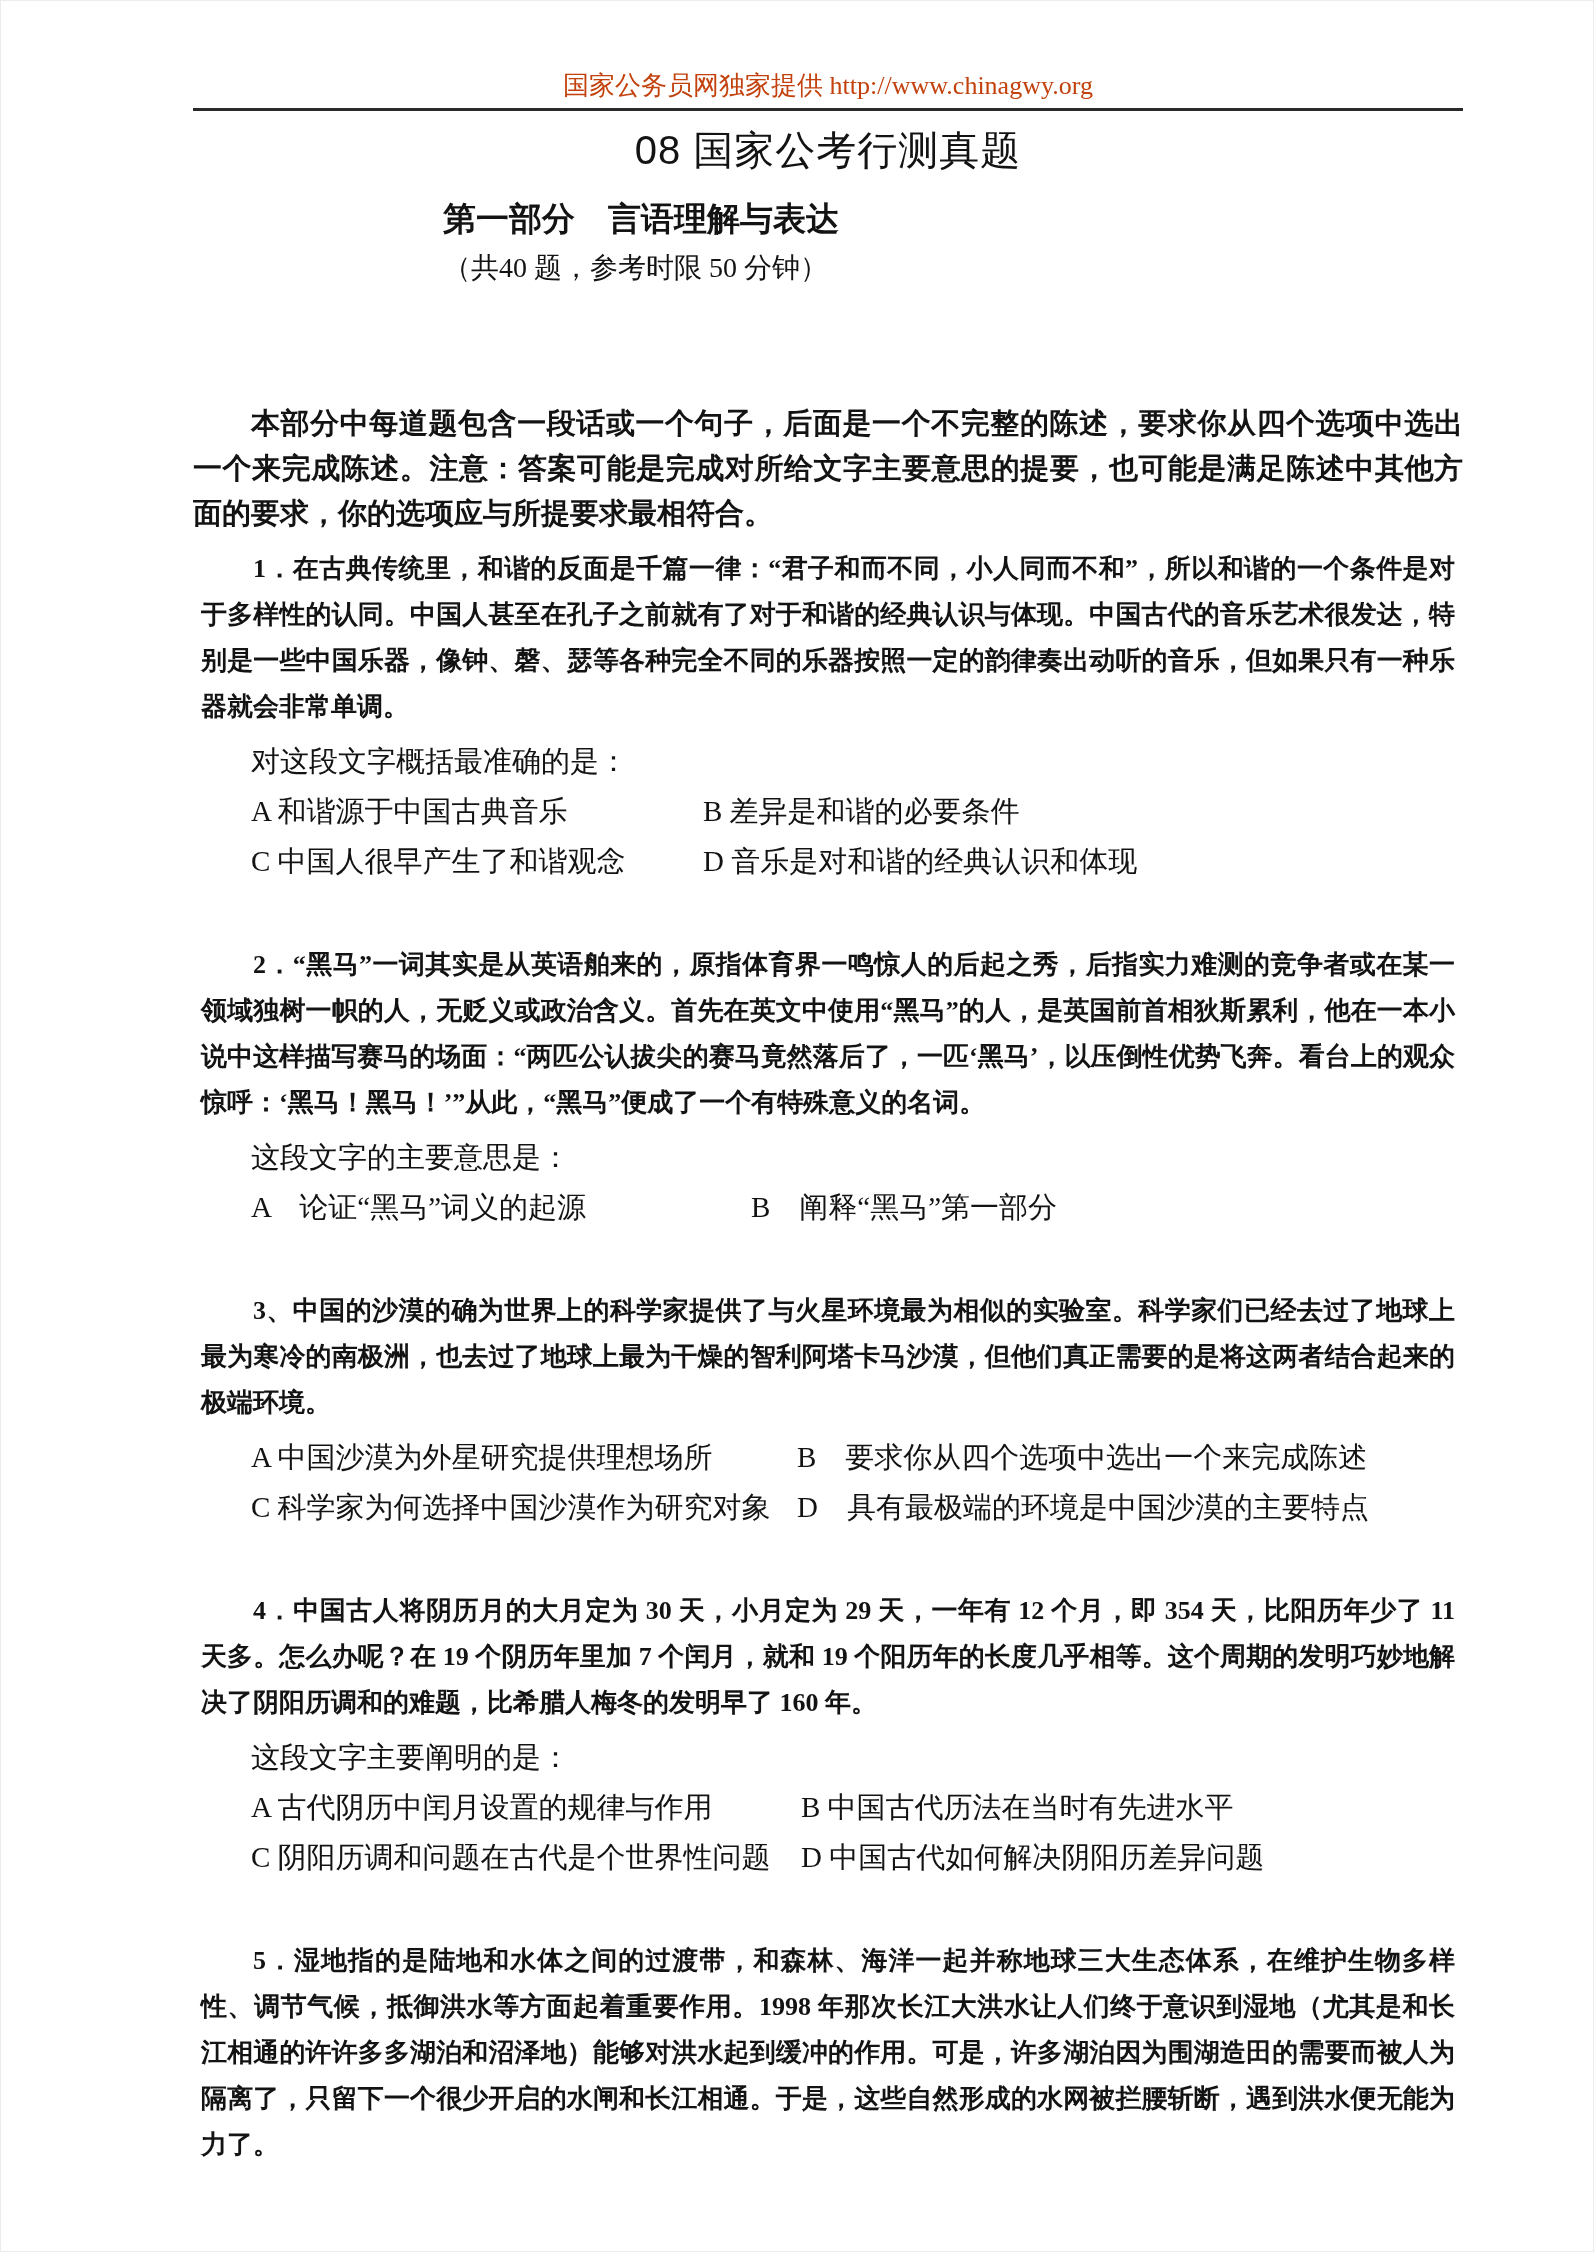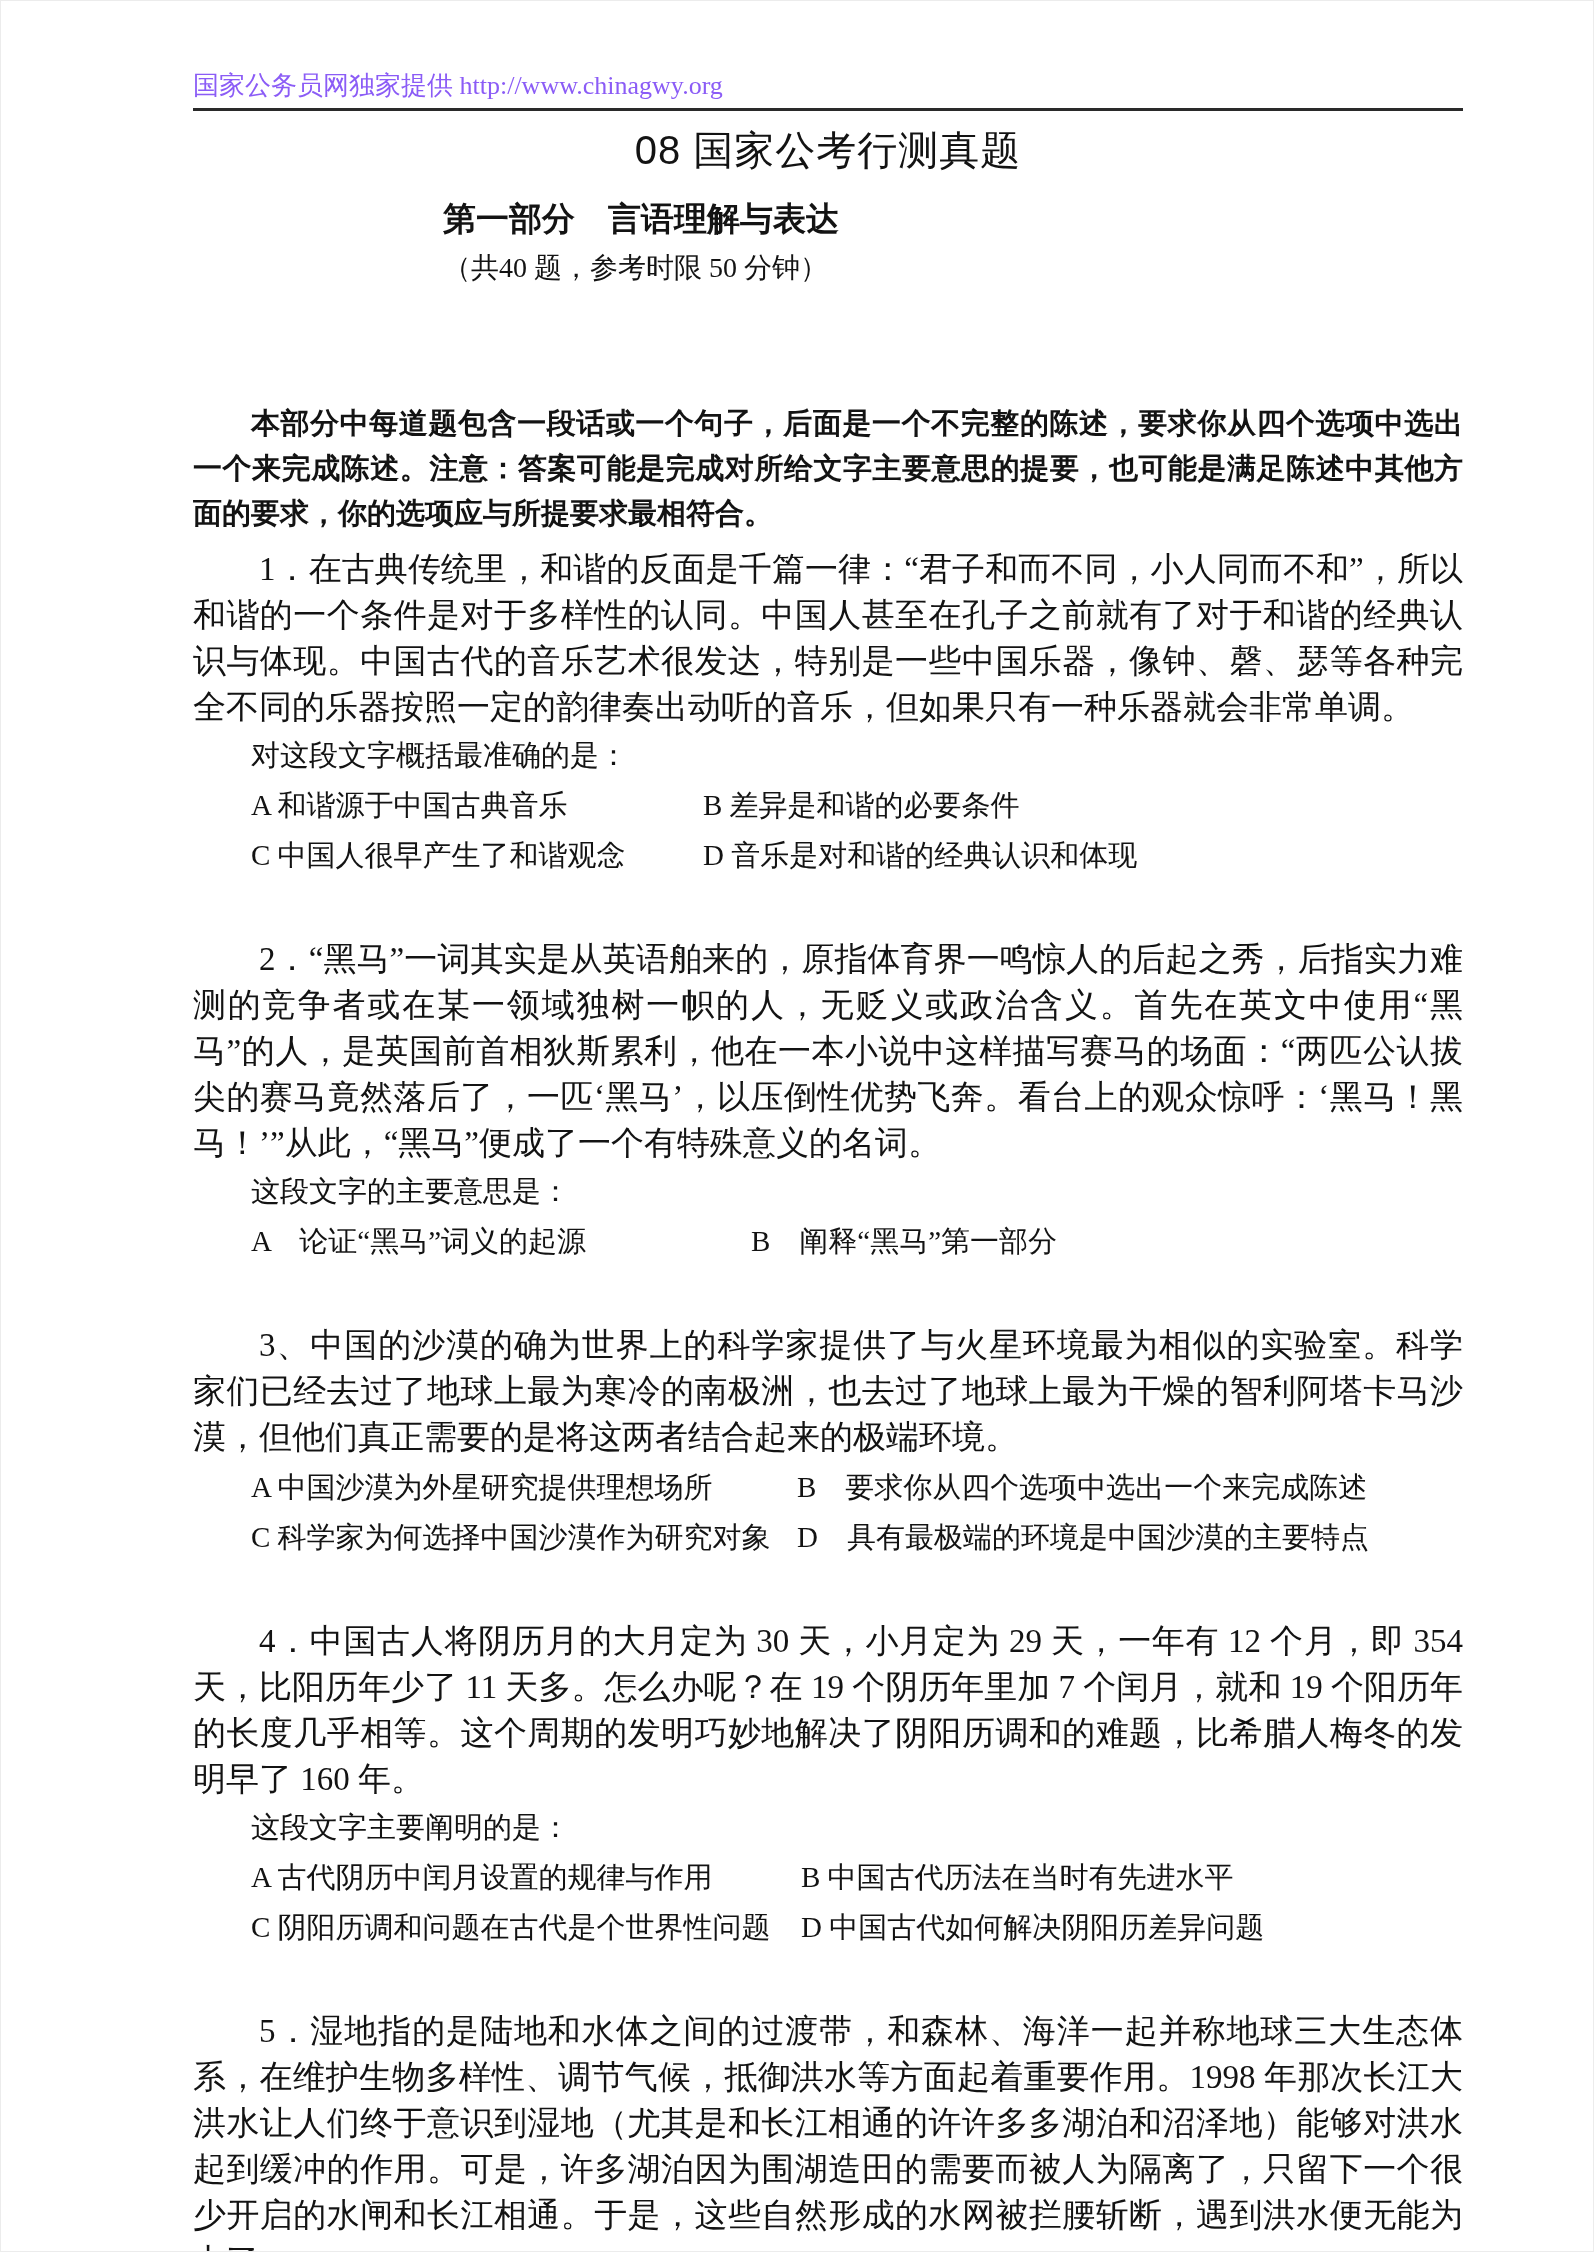--- a/index.html
+++ b/index.html
@@ -9,24 +9,24 @@
     background:#ffffff;
     box-sizing:border-box;
     border:1px solid #ececec;
     overflow:hidden;
     color:#131313;
     font-family:"Liberation Serif","DejaVu Serif",serif;
   }
   .content { padding:70px 130px 0 192px; }
 
   .provider {
-    text-align:left;
+    text-align:center;
     font-size:26px;
     line-height:30px;
-    color:#8b5cf6;
+    color:#c2410c;
     font-family:"Liberation Serif","DejaVu Serif",serif;
   }
   .divider {
     border:none;
     border-top:3px solid #2a2a2a;
     margin:7px 0 0 0;
   }
   .doc-title {
     margin-top:14px;
     text-align:center;
@@ -59,25 +59,26 @@
   }
   .start-prompt {
     margin:44px 0 0 0;
     padding-left:58px;
     font-family:"Liberation Sans","DejaVu Sans",sans-serif;
     font-weight:bold;
     font-size:29px;
     line-height:40px;
   }
   .para {
-    margin:0;
-    font-size:33px;
+    margin:8px;
+    font-size:26px;
     line-height:46px;
     text-align:justify;
     text-indent:2em;
+    font-weight:bold;
   }
   .question { margin-top:58px; }
   .question.first { margin-top:10px; }
   .stem {
     margin:2px 0 0 0;
     padding-left:58px;
     font-size:29px;
     line-height:46px;
   }
   .opt-row {

